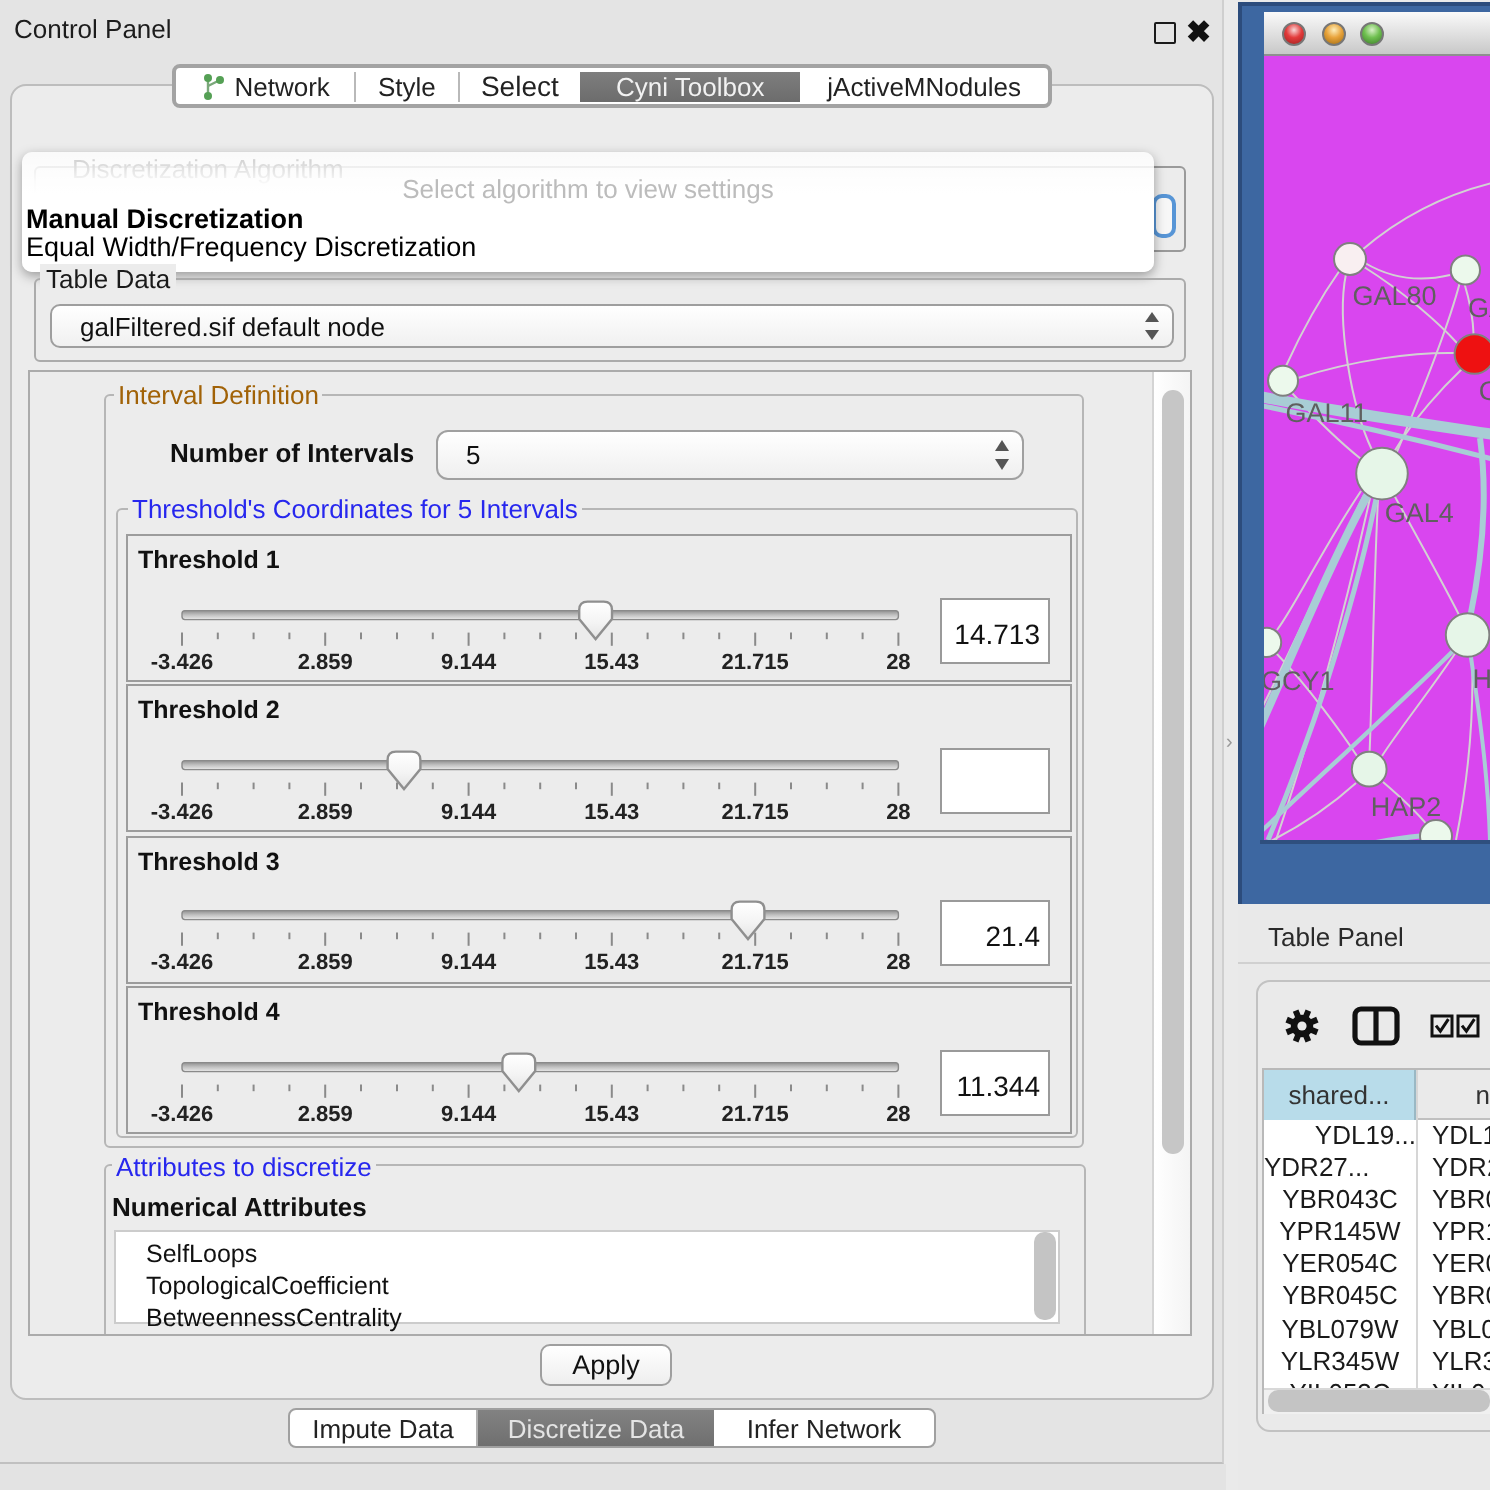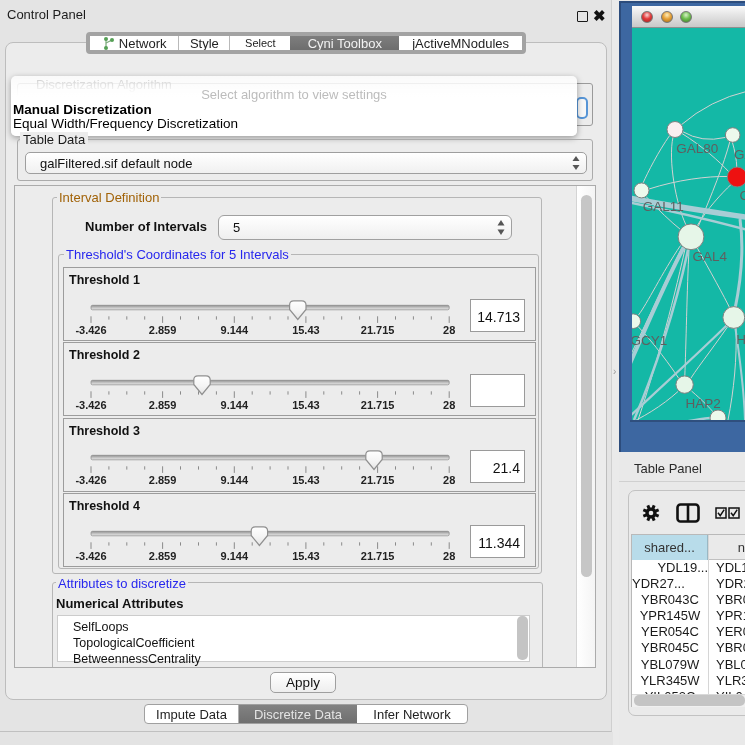--- a/index.html
+++ b/index.html
@@ -6,30 +6,30 @@
 body { font-family:"Liberation Sans", sans-serif; background:#eaeaea; position:relative; }
 .abs { position:absolute; }
 </style></head>
 <body>
 
 <div class="abs" style="left:0;top:0;width:612px;height:732px;background:#e4e4e4;border-right:1px solid #cfcfcf;border-bottom:1px solid #c0c0c0;"></div>
 <div class="abs" style="left:7px;top:7px;font-size:13px;color:#1c1c1c;">Control Panel</div>
 <div class="abs" style="left:577px;top:11px;width:11px;height:11px;border:1.6px solid #1a1a1a;border-radius:1px;"></div>
 <div class="abs" style="left:593px;top:7px;font-size:15px;font-weight:bold;color:#111;">✖</div>
 <div class="abs" style="left:5px;top:42px;width:602px;height:658px;background:#ececec;border:1px solid #bdbdbd;border-radius:8px;"></div>
-<div class="abs" style="left:86px;top:32px;width:440px;height:22px;background:#fff;border:4px solid #a3a3a3;border-radius:4px;overflow:hidden;display:flex;align-items:center;">
+<div class="abs" style="left:86px;top:32px;width:440px;height:22px;background:#fff;border:2px solid #a3a3a3;border-radius:4px;overflow:hidden;display:flex;align-items:center;">
 <div style="width:91px;display:flex;align-items:center;justify-content:center;border-right:1px solid #b9b9b9;font-size:13px;color:#222;"><svg width="13" height="15" viewBox="0 0 13 15" style="margin-right:4px;">
         <line x1="4" y1="3" x2="4" y2="12" stroke="#7aa87a" stroke-width="1.2"></line>
         <line x1="4" y1="7" x2="10" y2="4" stroke="#7aa87a" stroke-width="1.2"></line>
         <circle cx="4" cy="3" r="2" fill="#55a055"></circle>
         <circle cx="4" cy="12" r="2" fill="#55a055"></circle>
         <circle cx="10" cy="4" r="2" fill="#55a055"></circle>
       </svg>Network</div>
 <div style="width:52px;display:flex;align-items:center;justify-content:center;border-right:1px solid #b9b9b9;font-size:13px;color:#222;">Style</div>
-<div style="width:61px;display:flex;align-items:center;justify-content:center;font-size:11px;color:#222;">Select</div>
+<div style="width:61px;display:flex;align-items:center;justify-content:center;font-size:14px;color:#222;">Select</div>
 <div style="width:111px;display:flex;align-items:center;justify-content:center;font-size:13px;color:#f2f2f2;background:linear-gradient(#7e7e7e,#6c6c6c);">Cyni Toolbox</div>
 <div style="width:125px;display:flex;align-items:center;justify-content:center;font-size:13px;color:#222;">jActiveMNodules</div>
 </div>
 <div class="abs" style="left:17px;top:83px;width:576px;height:43px;border:1px solid #9a9a9a;border-radius:3px;"></div>
 <div class="abs" style="left:34px;top:77px;font-size:13px;color:#333333;background:transparent;padding:0 2px;">Discretization Algorithm</div>
 <div class="abs" style="left:576px;top:97px;width:12px;height:22px;border:2.5px solid #5795d6;border-radius:5px;background:#f7f7f7;"></div>
 <div class="abs" style="left:11px;top:76px;width:566px;height:60px;background:linear-gradient(rgba(255,255,255,0.72) 0px, rgba(255,255,255,0.96) 15px, #ffffff 21px);border-radius:5px;box-shadow:0 2px 6px rgba(0,0,0,0.35);"></div>
 <div class="abs" style="left:11px;top:87px;width:566px;text-align:center;font-size:13px;color:#bcbcbc;">Select algorithm to view settings</div>
 <div class="abs" style="left:13px;top:102px;font-size:13.5px;font-weight:bold;color:#000;">Manual Discretization</div>
 <div class="abs" style="left:13px;top:116px;font-size:13.5px;color:#000;">Equal Width/Frequency Discretization</div>
@@ -221,21 +221,21 @@
 <div style="width:118px;display:flex;align-items:center;justify-content:center;font-size:13px;color:#e4e4e4;background:linear-gradient(#828282,#6f6f6f);">Discretize Data</div>
 <div style="flex:1;display:flex;align-items:center;justify-content:center;font-size:13px;color:#222;">Infer Network</div>
 </div>
 <div class="abs" style="left:0;top:732px;width:613px;height:13px;background:#e3e3e3;"></div>
 <div class="abs" style="left:613px;top:366px;font-size:10px;color:#9a9a9a;">›</div>
 <div class="abs" style="left:619px;top:1px;width:126px;height:451px;background:#3d67a1;border-left:2px solid #2c4c7c;border-top:2px solid #2c4c7c;"></div>
 <div class="abs" style="left:632px;top:6px;width:113px;height:22px;background:linear-gradient(#fafafa,#c8c8c8);border-bottom:1px solid #8f8f8f;"></div>
 <div class="abs" style="left:641px;top:11px;width:12px;height:12px;border-radius:50%;background:radial-gradient(circle at 50% 30%, #f7d7d7 0%, #e33b3b 45%, #9f1f1f 100%);border:0.5px solid #777;"></div>
 <div class="abs" style="left:661px;top:11px;width:12px;height:12px;border-radius:50%;background:radial-gradient(circle at 50% 30%, #fdeebb 0%, #e8a33b 45%, #a06a10 100%);border:0.5px solid #777;"></div>
 <div class="abs" style="left:680px;top:11px;width:12px;height:12px;border-radius:50%;background:radial-gradient(circle at 50% 30%, #d8f0c8 0%, #6fc050 45%, #3a7a28 100%);border:0.5px solid #777;"></div>
-<div class="abs" style="left:632px;top:28px;width:113px;height:392px;background:#14b8a6;overflow:hidden;">
+<div class="abs" style="left:632px;top:28px;width:113px;height:392px;background:#d946ef;overflow:hidden;">
 <svg width="113" height="392" style="position:absolute;left:0;top:0;">
       <path d="M 49 97 Q 78 72, 116 63" fill="none" stroke="#d2d2d2" stroke-width="1"></path>
       <path d="M 38 107 C 26 124, 16 144, 11 155" fill="none" stroke="#d2d2d2" stroke-width="1"></path>
       <path d="M 41 109 C 36 133, 44 176, 54 197" fill="none" stroke="#d2d2d2" stroke-width="1"></path>
       <path d="M 50 105.5 C 70 118, 88 134, 96.5 143.5" fill="none" stroke="#d2d2d2" stroke-width="1"></path>
       <path d="M 50.5 103.5 Q 70 115, 93 109.5" fill="none" stroke="#d2d2d2" stroke-width="1"></path>
       <path d="M 100 113 Q 104.5 128, 104.8 139.5" fill="none" stroke="#d2d2d2" stroke-width="1"></path>
       <path d="M 14 168.5 Q 34 190, 48.5 201.5" fill="none" stroke="#d2d2d2" stroke-width="1"></path>
       <path d="M 17 161 C 45 152, 75 148, 96 148.5" fill="none" stroke="#d2d2d2" stroke-width="1"></path>
       <path d="M 65 198 C 75 181, 90 165, 99 156.5" fill="none" stroke="#d2d2d2" stroke-width="1"></path>

